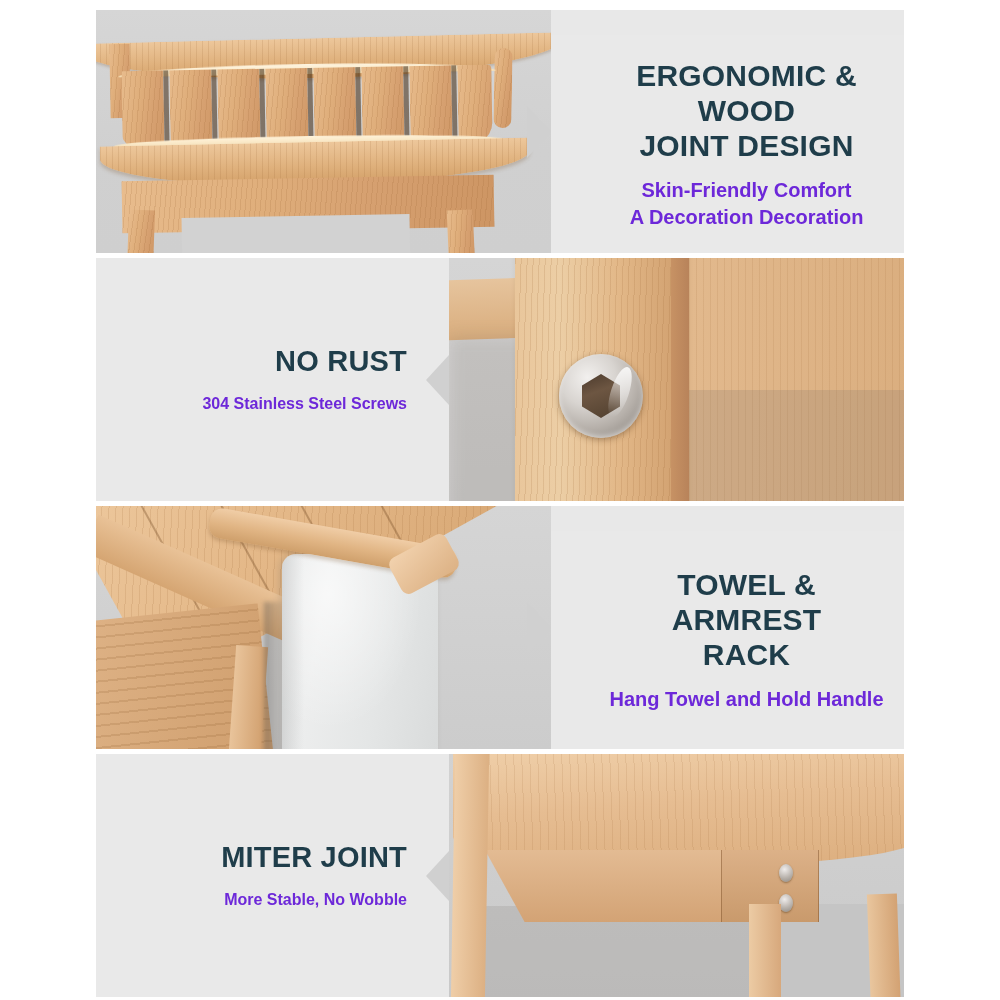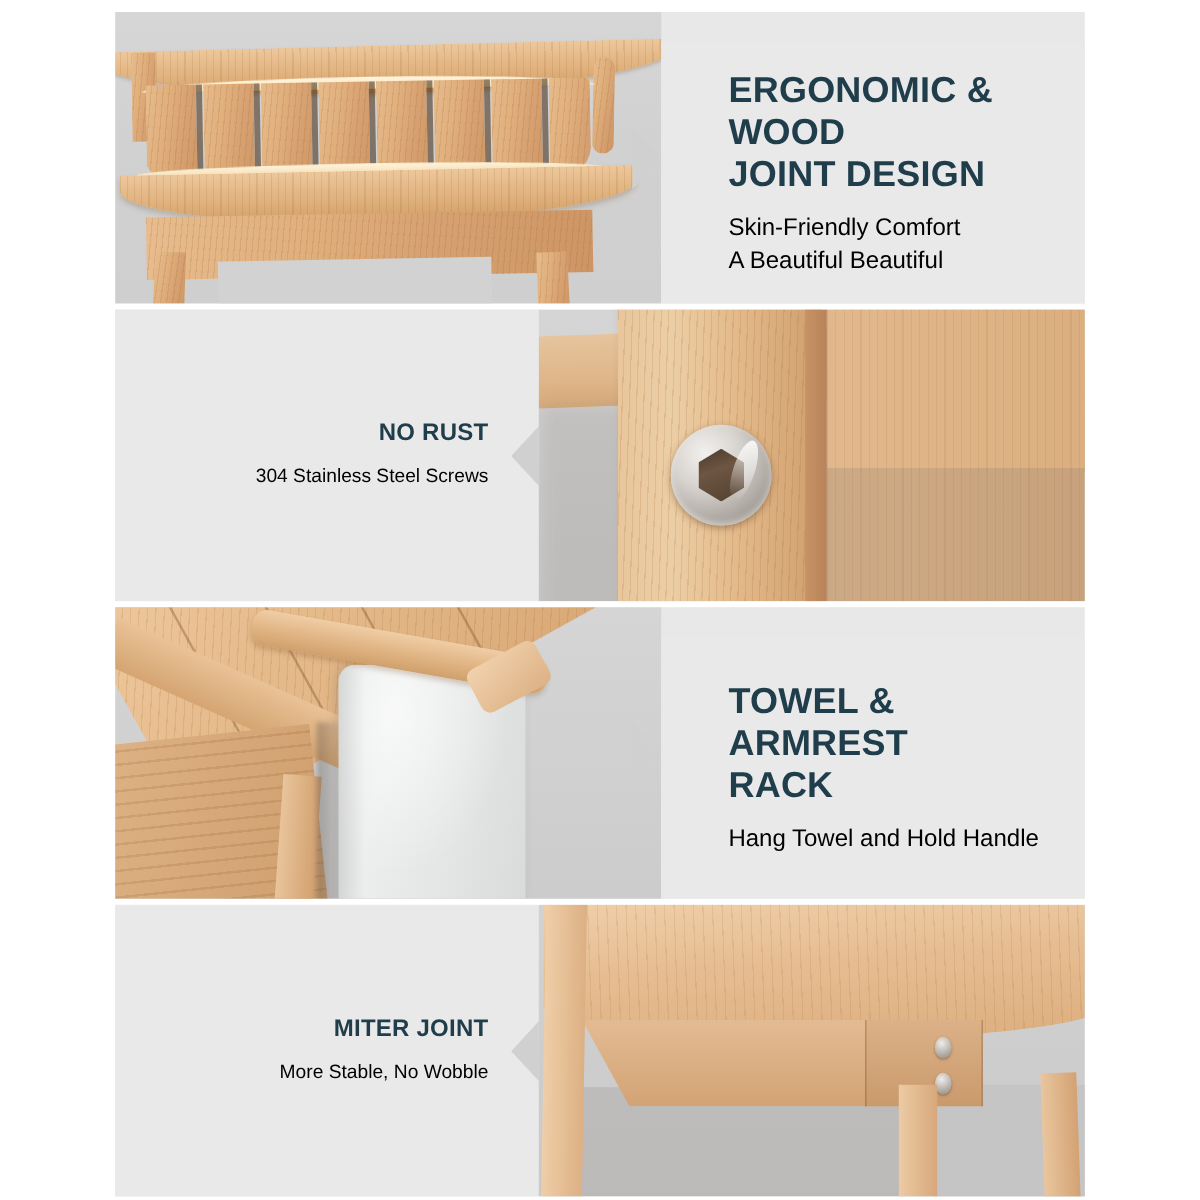--- a/index.html
+++ b/index.html
@@ -31,24 +31,24 @@
   
   .arrow{position:absolute;top:50%;transform:translateY(-50%);width:0;height:0;z-index:7;}
   .arrow-right{border-top:26px solid transparent;border-bottom:26px solid transparent;border-left:24px solid #d0d0d0;}
   .arrow-left{border-top:26px solid transparent;border-bottom:26px solid transparent;border-right:24px solid #d0d0d0;}
 
   
   .heading{
     color:#1f3d4a;font-weight:bold;letter-spacing:.2px;
     font-size:30px;line-height:1.17;margin:0 0 14px 0;
   }
-  .sub{color:#000000;font-size:20px;line-height:1.34;margin:0;font-weight:400;}
-  .copy-right{padding-left:56px;padding-right:18px;text-align:left;margin-top:25px;}
+  .sub{color:#6d28d9;font-size:20px;line-height:1.34;margin:0;font-weight:700;}
+  .copy-right{padding-left:56px;padding-right:18px;text-align:center;margin-top:25px;}
   .copy-left{padding-right:42px;padding-left:18px;text-align:right;}
-  .copy-left .heading{font-size:20px;}
+  .copy-left .heading{font-size:29px;}
   .copy-left .sub{font-size:16px;}
 
   
   .ph{position:absolute;inset:0;}
 
   
   .wood{
     background:
       repeating-linear-gradient(96deg,
         rgba(150,96,46,.16) 0px, rgba(150,96,46,.16) 1px,
@@ -262,21 +262,21 @@
       </div>
       <div class="arrow arrow-right" style="right:0"></div>
     </div>
     <div class="copy copy-right">
       <h2 class="heading">
         <span>ERGONOMIC &amp; WOOD</span><br>
         <span>JOINT DESIGN</span>
       </h2>
       <p class="sub">
         <span>Skin-Friendly Comfort</span><br>
-        <span>A Beautiful Beautiful</span>
+        <span>A Decoration Decoration</span>
       </p>
     </div>
   </div>
 
   <div class="panel p2">
     <div class="copy copy-left">
       <h2 class="heading">
         <span>NO RUST</span>
       </h2>
       <p class="sub">

